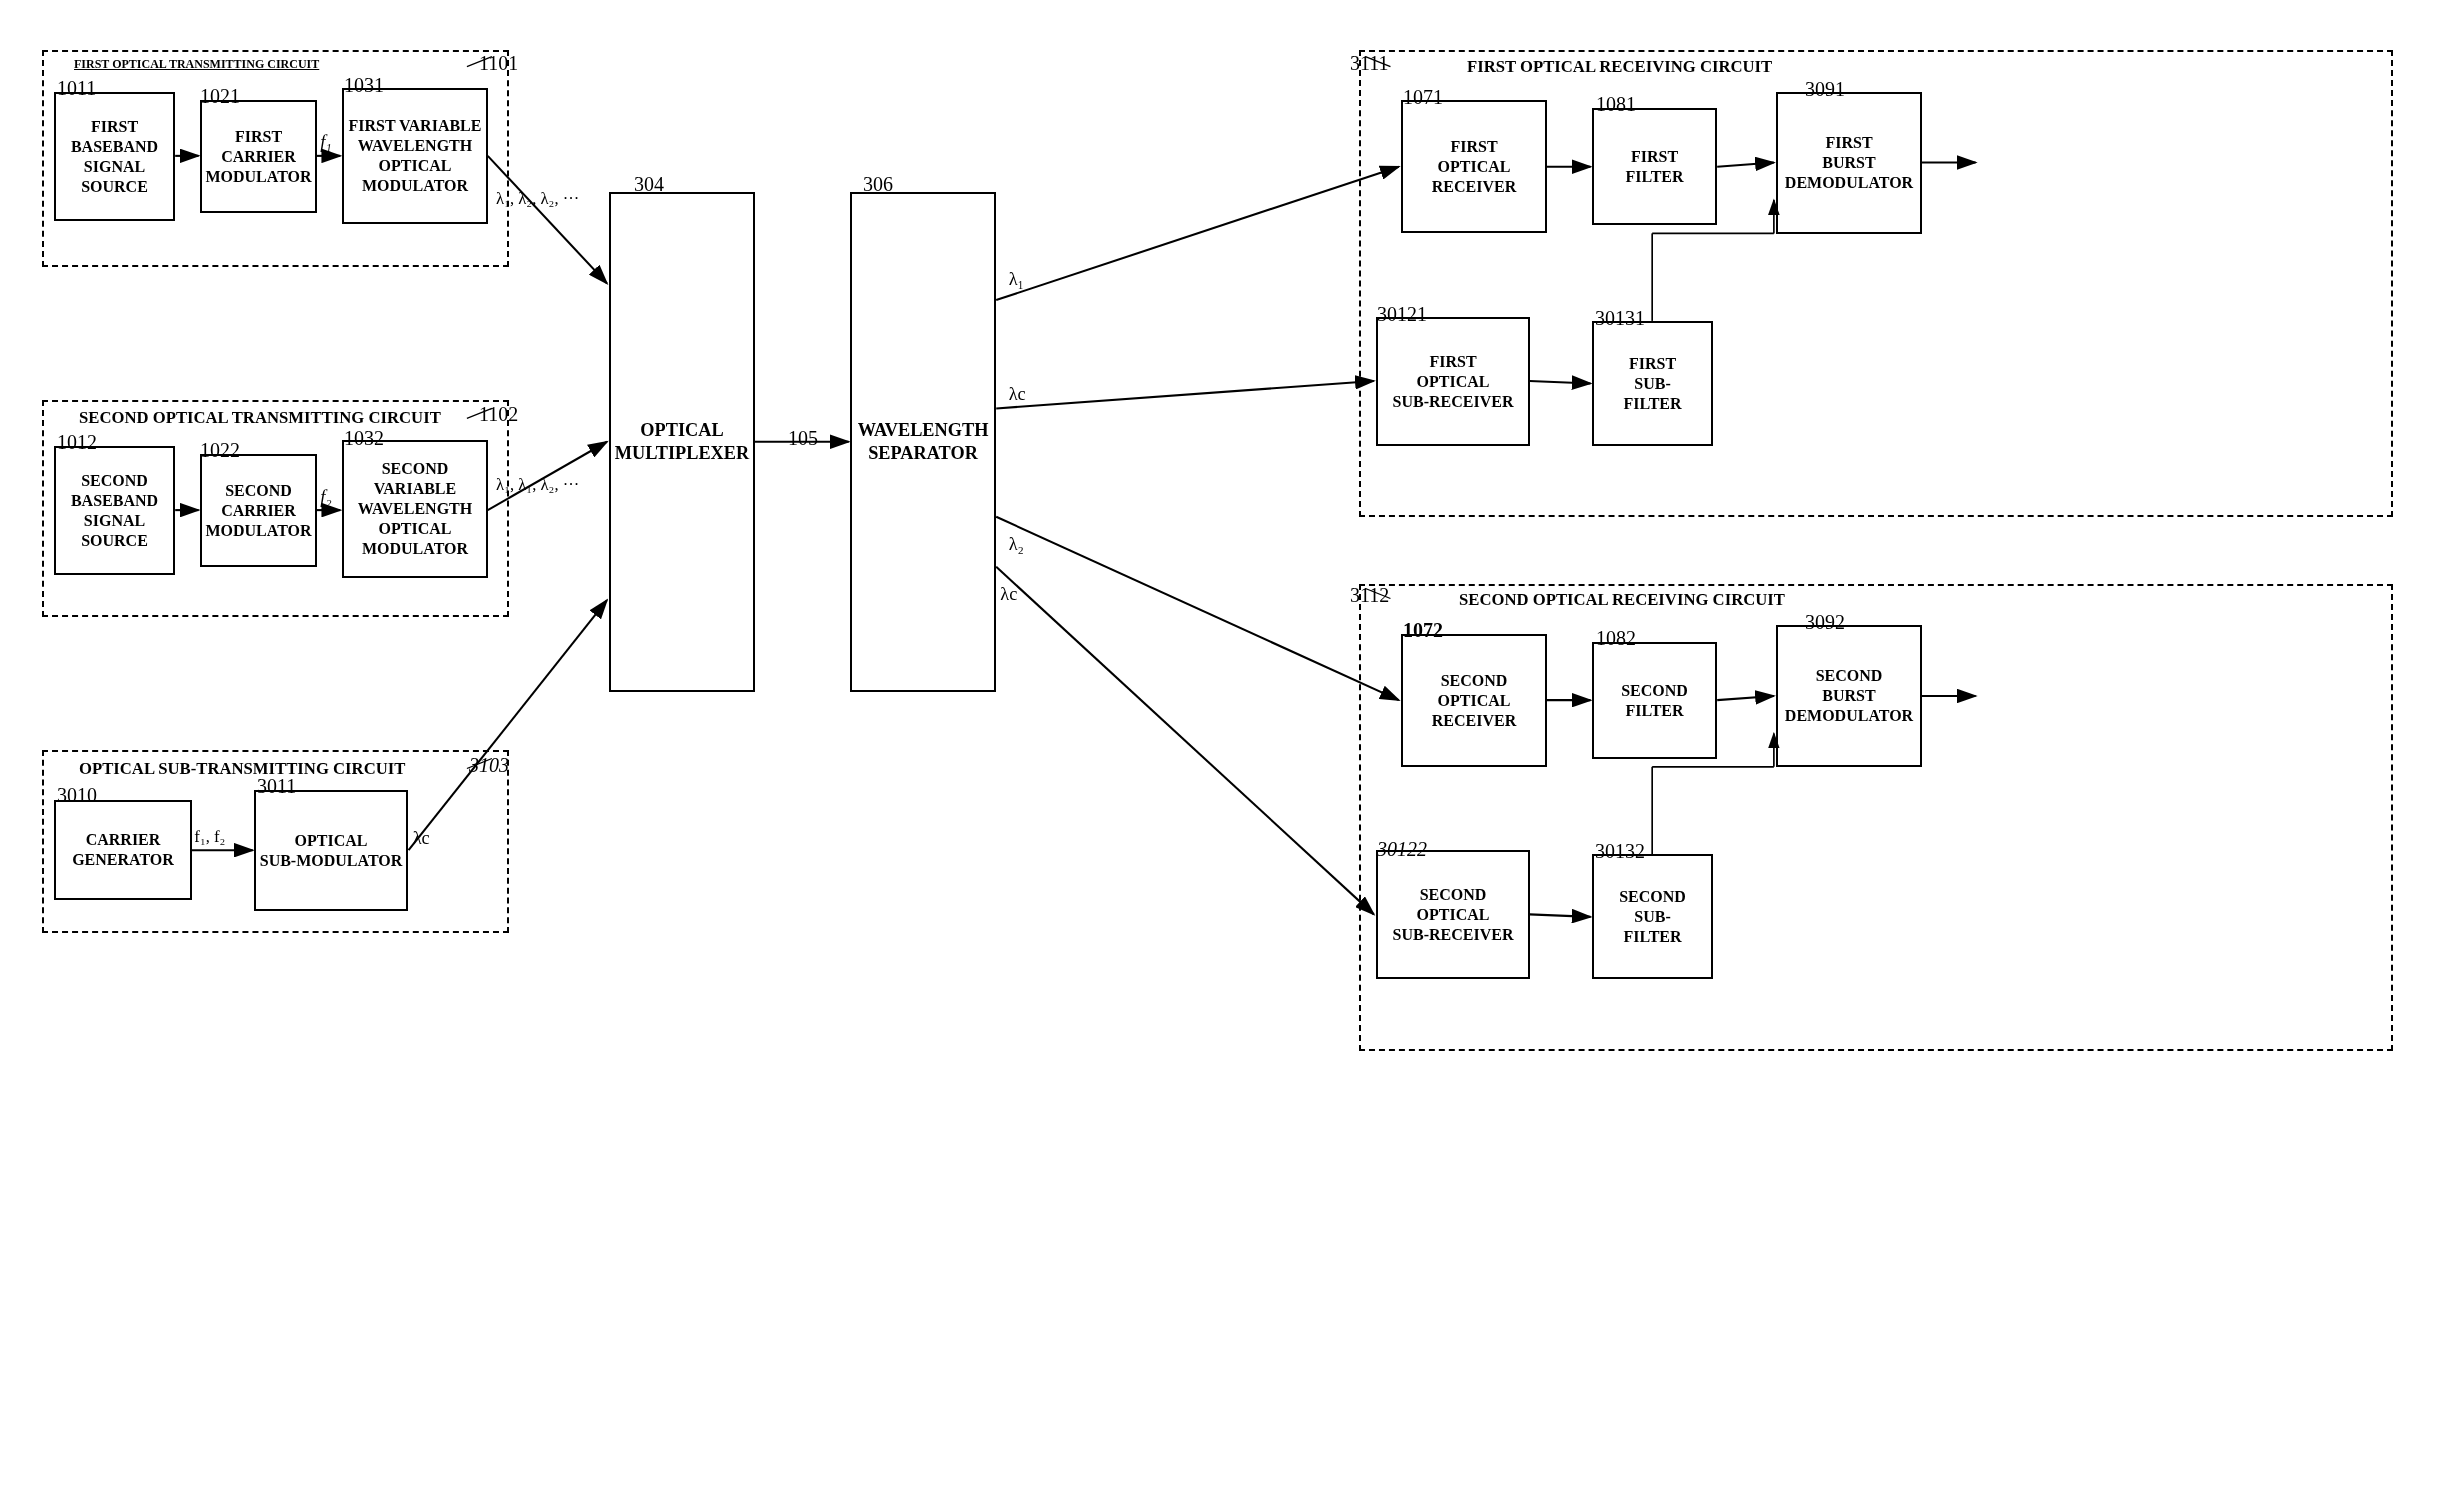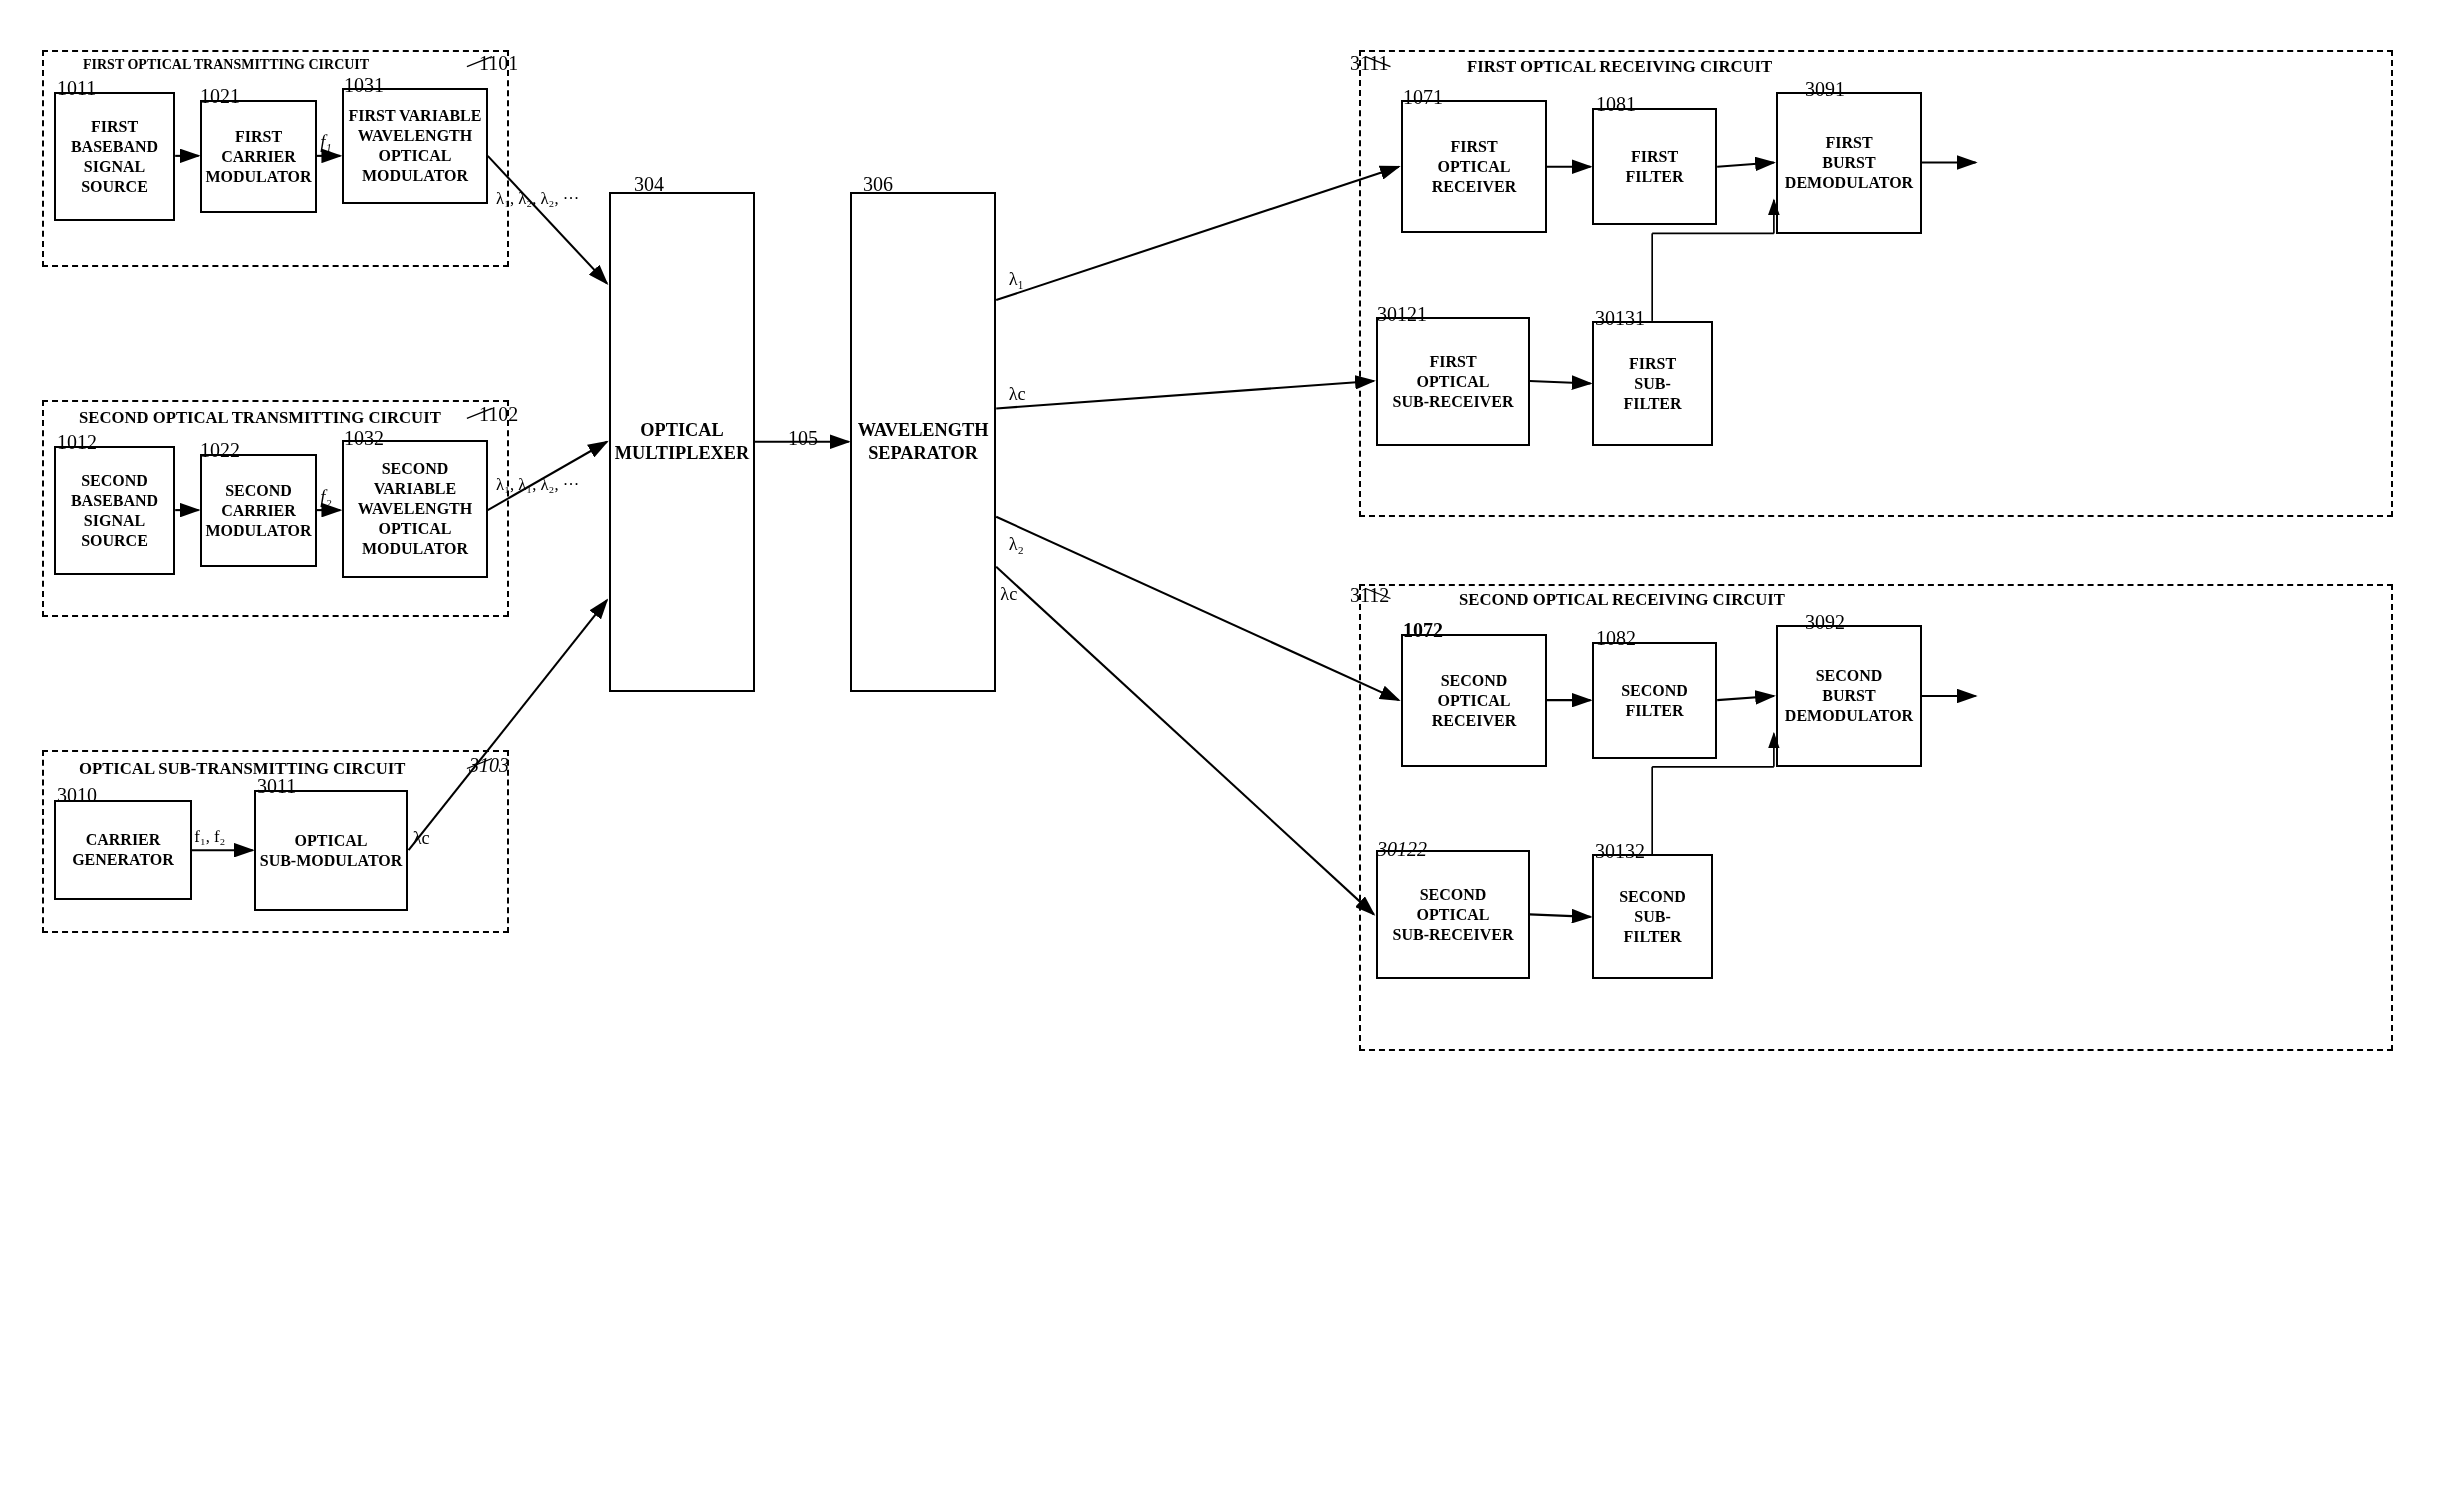--- a/index.html
+++ b/index.html
@@ -78,21 +78,21 @@
 SIGNAL
 SOURCE</span>
   </div>
 
   <div class="block" style="left:200px; top:100px; width:117px; height:113px; font-size:16px;">
     <span style="white-space:pre-line;">FIRST
 CARRIER
 MODULATOR</span>
   </div>
 
-  <div class="block" style="left:342px; top:88px; width:146px; height:116px; font-size:16px;">
+  <div class="block" style="left:342px; top:88px; width:146px; height:136px; font-size:16px;">
     <span style="white-space:pre-line;">FIRST VARIABLE
 WAVELENGTH
 OPTICAL
 MODULATOR</span>
   </div>
 
   <div class="block" style="left:54px; top:446px; width:121px; height:129px; font-size:16px;">
     <span style="white-space:pre-line;">SECOND
 BASEBAND
 SIGNAL
@@ -183,21 +183,21 @@
 OPTICAL
 SUB-RECEIVER</span>
   </div>
 
   <div class="block" style="left:1592px; top:854px; width:121px; height:125px; font-size:16px;">
     <span style="white-space:pre-line;">SECOND
 SUB-
 FILTER</span>
   </div>
 
-  <div class="label" style="left:83px; top:57px; font-size:14px;">FIRST OPTICAL TRANSMITTING CIRCUIT</div>
+  <div class="label" style="left:74px; top:57px; font-size:12px;text-decoration:underline;">FIRST OPTICAL TRANSMITTING CIRCUIT</div>
 
   <div class="label" style="left:79px; top:408px; font-size:16.7px;">SECOND OPTICAL TRANSMITTING CIRCUIT</div>
 
   <div class="label" style="left:79px; top:759px; font-size:16.7px;">OPTICAL SUB-TRANSMITTING CIRCUIT</div>
 
   <div class="label" style="left:1467px; top:57px; font-size:16.7px;">FIRST OPTICAL RECEIVING CIRCUIT</div>
 
   <div class="label" style="left:1459px; top:590px; font-size:16.7px;">SECOND OPTICAL RECEIVING CIRCUIT</div>
 
   <div class="small-label" style="left:479px; top:52px;">1101</div>

